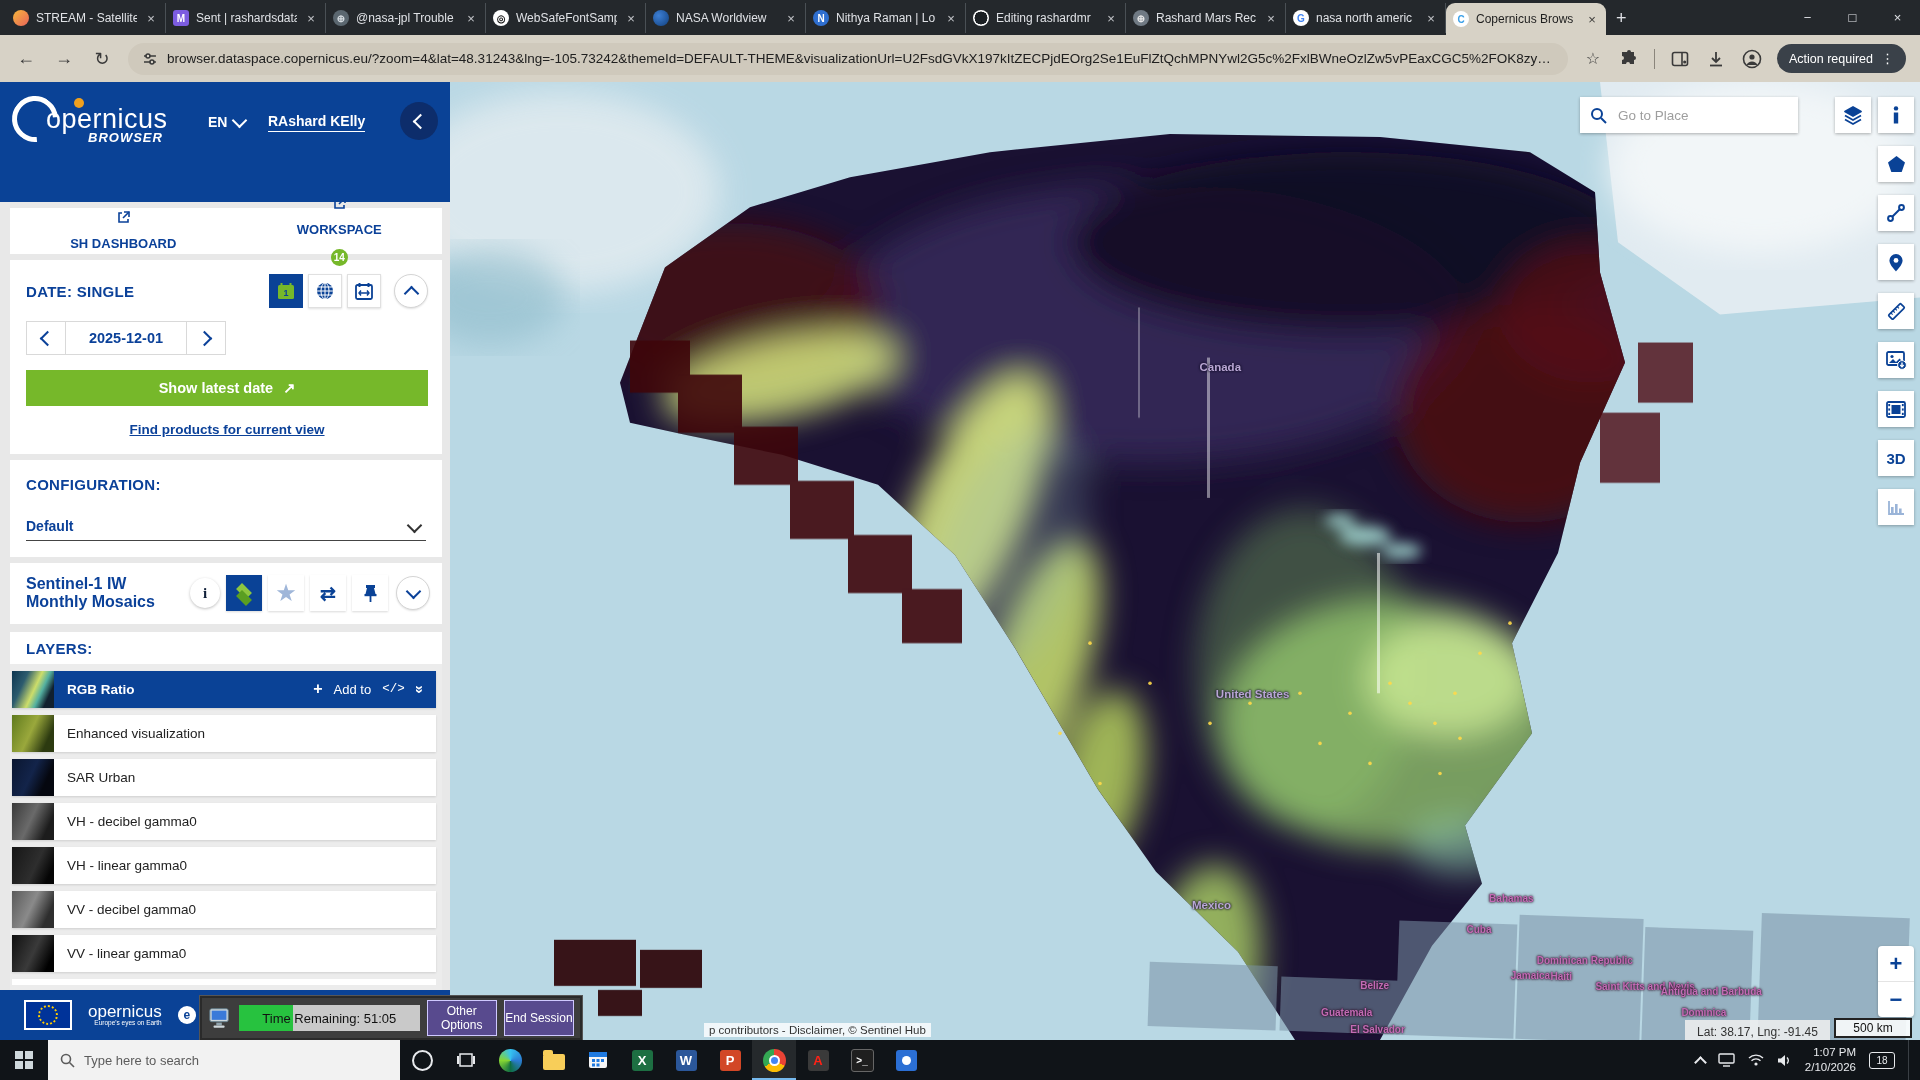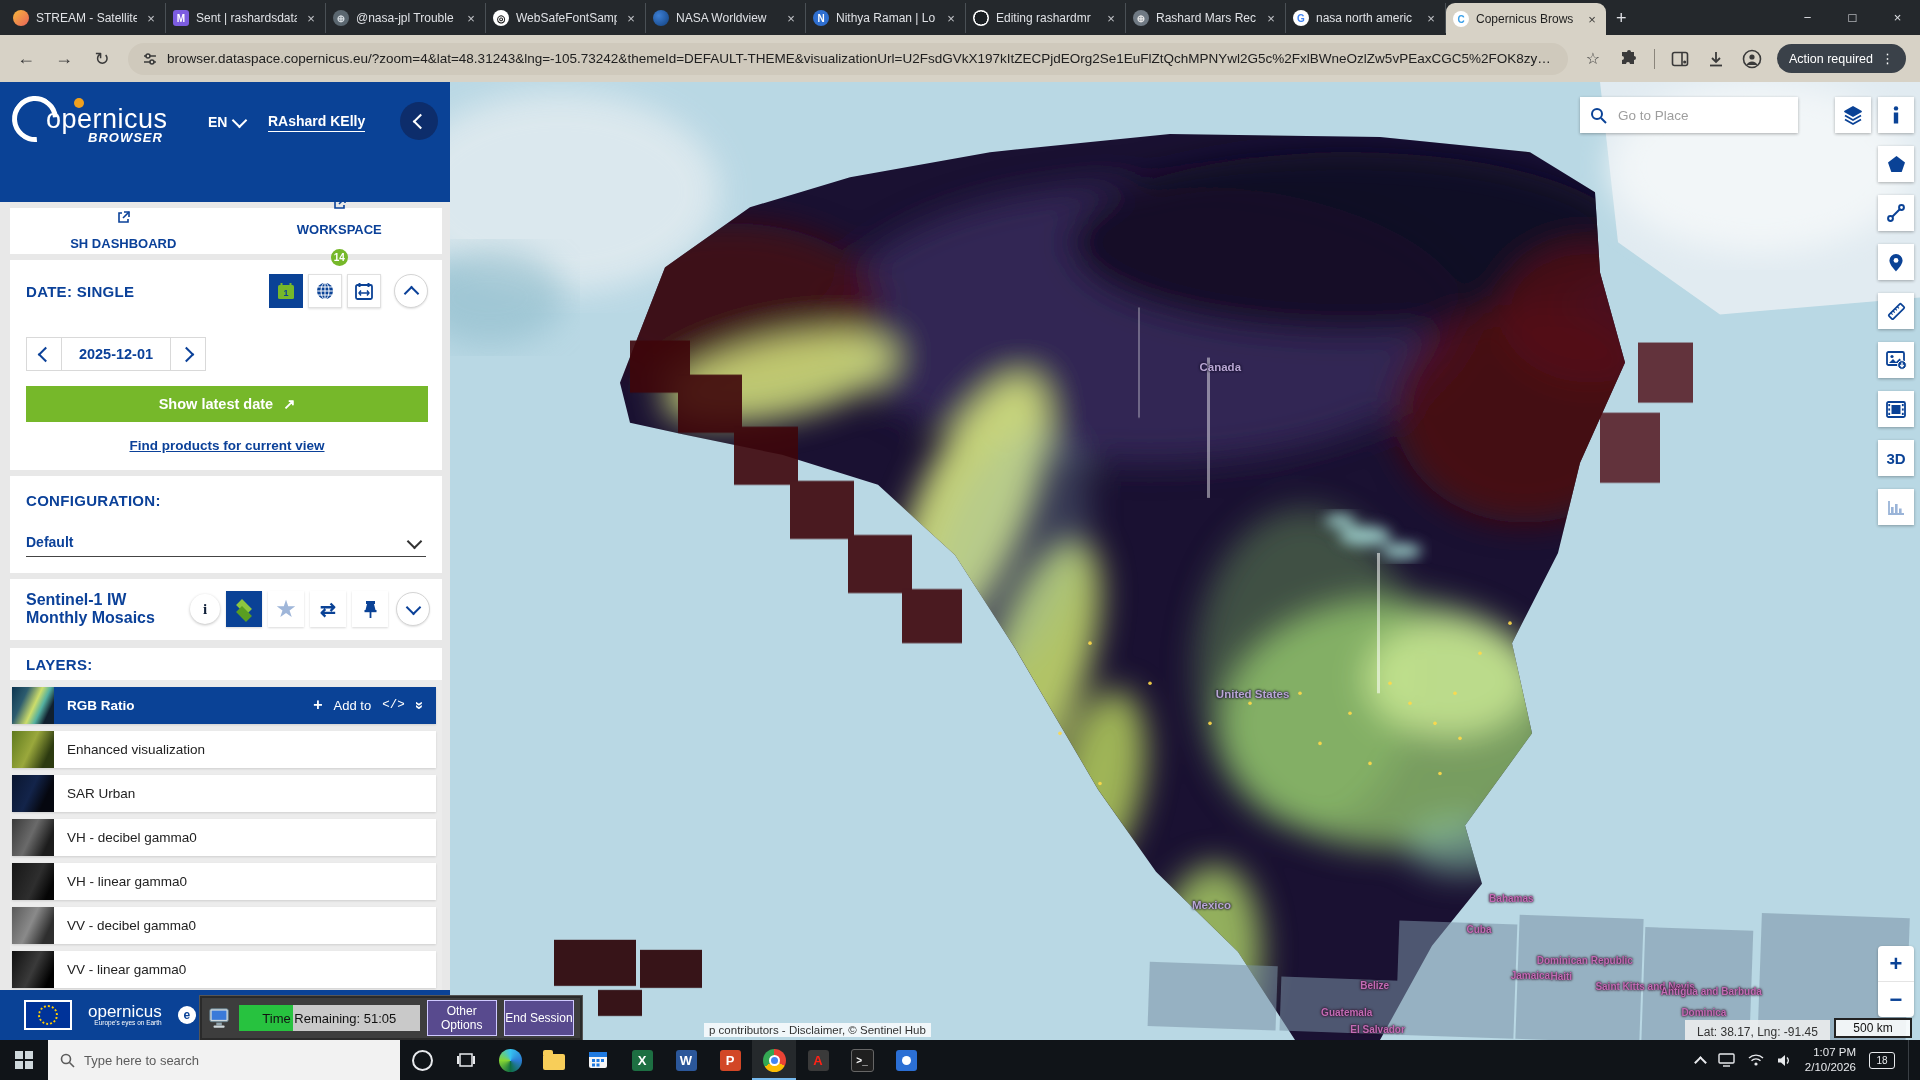--- a/index.html
+++ b/index.html
@@ -70,21 +70,21 @@
   .dtile.white{background:#fff;border:1px solid #e0e0e0;box-shadow:0 1px 2px rgba(0,0,0,.12);}
   .circ-btn{width:32px;height:32px;border-radius:50%;background:#fff;border:1px solid #d5d5d5;
     display:flex;align-items:center;justify-content:center;margin-left:8px;box-shadow:0 1px 2px rgba(0,0,0,.12);}
   .chev{display:inline-block;width:9px;height:9px;border:solid #0b4199;border-width:0 2.5px 2.5px 0;}
   .chev.up{transform:rotate(-135deg);margin-top:4px;}
   .chev.down{transform:rotate(45deg);margin-bottom:3px;}
   .chev.left{transform:rotate(135deg);margin-left:3px;}
   .chev.right{transform:rotate(-45deg);margin-right:3px;}
   .chev.white{border-color:#fff;}
   .chev.dark{border-color:#333;}
-  .date-nav{display:flex;margin-top:29px;width:180px;height:34px;text-align:center;}
+  .date-nav{display:flex;margin-top:13px;width:200px;height:34px;text-align:center;}
   .dn-btn{width:40px;border:1px solid #d9d9d9;display:flex;align-items:center;justify-content:center;box-sizing:border-box;}
   .dn-date{width:120px;border:1px solid #d9d9d9;border-left:none;border-right:none;display:flex;
     align-items:center;justify-content:center;color:#0b4199;font-weight:bold;font-size:14.5px;}
   .green-btn{margin-top:15px;height:36px;background:#76b82a;color:#fff;font-weight:bold;font-size:14.5px;
     display:flex;align-items:center;justify-content:center;gap:10px;}
   .find-link{margin-top:14px;text-align:center;}
   .find-link span{color:#0b4199;font-weight:bold;font-size:13.5px;text-decoration:underline;}
 
   .config-card{padding:16px;}
   .select-row{margin-top:24px;display:flex;align-items:flex-end;border-bottom:1.5px solid #444;padding-bottom:6px;}

